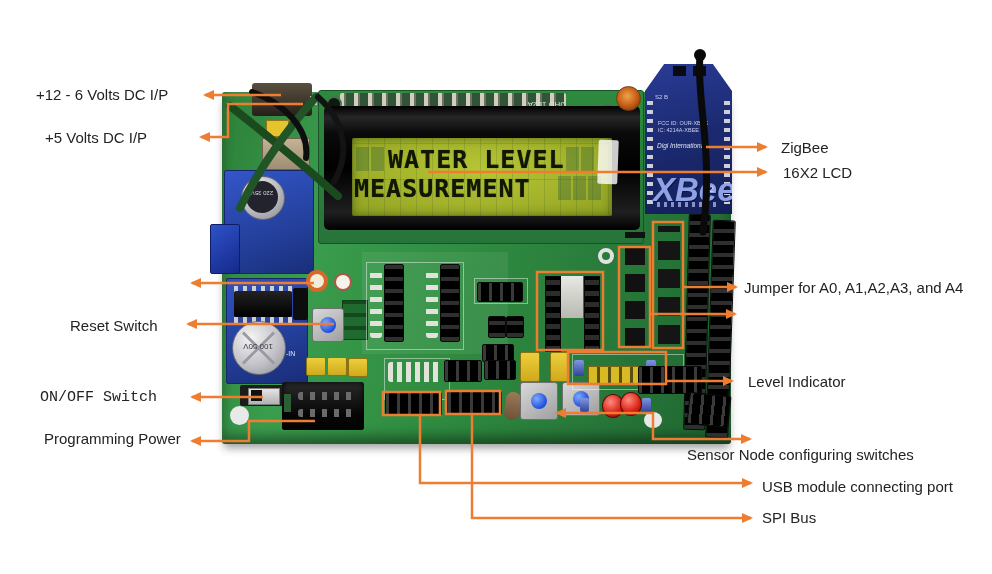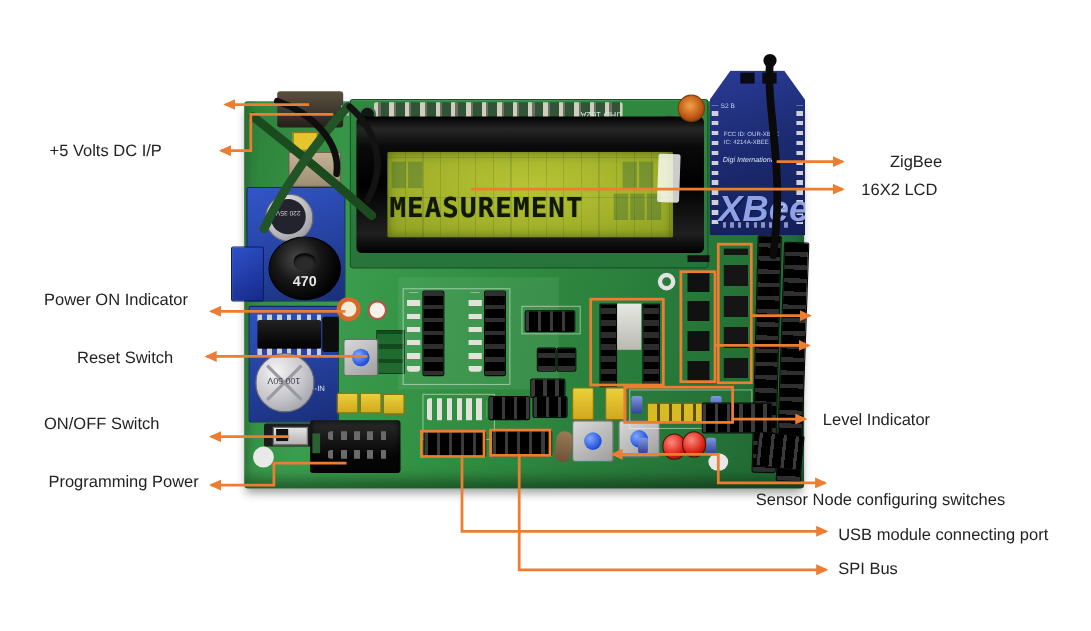--- a/index.html
+++ b/index.html
@@ -60,37 +60,33 @@
   <div class="abs" style="left:102px;top:14px;width:316px;height:124px;border-radius:5px;
               background:linear-gradient(180deg,#000 0%,#262626 9%,#0a0a0a 22%,#000 50%,#1f1f1f 86%,#000 100%);"></div>
   <div id="lcdScreen" class="abs" style="left:130px;top:46px;width:260px;height:78px;">
       <div class="cell" style="left:4px;top:9px;"></div>
       <div class="cell" style="left:19px;top:9px;"></div>
       <div class="cell" style="left:214px;top:9px;"></div>
       <div class="cell" style="left:229px;top:9px;"></div>
       <div class="cell" style="left:206px;top:38px;"></div>
       <div class="cell" style="left:221px;top:38px;"></div>
       <div class="cell" style="left:236px;top:38px;"></div>
+      <div class="lcdTxt" style="left:36px;top:7px;">WATER LEVEL</div>
       <div class="lcdTxt" style="left:2px;top:36px;">MEASUREMENT</div>
       <div class="abs" style="left:246px;top:2px;width:20px;height:44px;background:rgba(255,255,255,.8);transform:rotate(2deg);border-radius:2px;"></div>
   </div>
   <div class="abs" style="left:394px;top:-6px;width:23px;height:23px;border-radius:50%;
               background:radial-gradient(circle at 45% 40%,#f0a24a,#c25a14 55%,#5e2a08);border:1px solid #7a3d10;"></div>
 
   <div class="abs" style="left:2px;top:78px;width:88px;height:102px;background:linear-gradient(160deg,#3356c8,#24409c 60%,#1a2f7a);border:1px solid #16276b;border-radius:2px;"></div>
   <div class="abs" style="left:-12px;top:132px;width:28px;height:48px;background:linear-gradient(145deg,#2e52c8,#15298a);border:1px solid #0e1d66;border-radius:2px;"></div>
   <div class="abs" style="left:19px;top:84px;width:42px;height:42px;border-radius:50%;
               background:radial-gradient(circle at 35% 30%,#f2f2f2,#b9b9bf 55%,#84848c);border:1px solid #6a6a72;">
     <div class="abs" style="left:4px;top:4px;width:32px;height:32px;border-radius:50%;background:#23232e;"></div>
     <div class="abs" style="left:0;top:13px;width:40px;text-align:center;font-size:6px;color:#d7d7e2;transform:rotate(180deg);">220 35V</div>
-  </div>
-  <div class="abs" style="left:22px;top:123px;width:64px;height:56px;border-radius:50%;
-              background:radial-gradient(circle at 40% 35%,#4a4a4a 0%,#161616 40%,#000 75%);border:1px solid #000;">
-    <div class="abs" style="left:22px;top:14px;width:20px;height:16px;border-radius:50%;background:#2b2b2b;box-shadow:inset 0 2px 3px #000;"></div>
-    <div class="abs" style="left:0;top:32px;width:64px;text-align:center;font-size:13px;font-weight:bold;color:#e8e8e8;">470</div>
   </div>
 
   <div class="abs" style="left:4px;top:186px;width:80px;height:104px;background:linear-gradient(160deg,#3152bе,#24409c 55%,#192d78);background:linear-gradient(160deg,#3152be,#24409c 55%,#192d78);border:1px solid #16276b;border-radius:2px;"></div>
   <div class="abs" style="left:12px;top:194px;width:58px;height:6px;background:repeating-linear-gradient(90deg,#cfcfcf 0 4px,rgba(0,0,0,0) 4px 9px);"></div>
   <div class="abs" style="left:12px;top:199px;width:58px;height:26px;background:linear-gradient(180deg,#222,#000);border-radius:2px;"></div>
   <div class="abs" style="left:12px;top:225px;width:58px;height:6px;background:repeating-linear-gradient(90deg,#cfcfcf 0 4px,rgba(0,0,0,0) 4px 9px);"></div>
   <div class="abs" style="left:71px;top:196px;width:15px;height:32px;background:#0d0d0d;border-radius:2px;"></div>
   <div class="abs" style="left:10px;top:229px;width:52px;height:52px;border-radius:50%;
               background:radial-gradient(circle at 35% 30%,#f4f4f4,#c2c2c8 55%,#8d8d95);border:1px solid #6a6a72;">
     <div class="abs" style="left:24px;top:4px;width:3px;height:44px;background:#9a9aa2;transform:rotate(45deg);"></div>
@@ -224,25 +220,26 @@
     <path d="M 472,413 L 472,518 L 751,518" marker-end="url(#ah)"></path>
     <rect x="383" y="392" width="57" height="23"></rect>
     <rect x="446" y="391" width="54" height="23"></rect>
     <rect x="537" y="272" width="66" height="78"></rect>
     <rect x="619" y="247" width="31" height="100"></rect>
     <rect x="653" y="222" width="30" height="126"></rect>
     <rect x="568" y="352" width="98" height="32"></rect>
   </g>
 </svg>
 
+<div class="label" style="left:36px;top:86px;">+12 - 6 Volts DC I/P</div>
 <div class="label" style="left:45px;top:129px;">+5 Volts DC I/P</div>
-<div class="label" style="left:40px;top:264px;">Power ON Indicator</div>
 <div class="label" style="left:70px;top:317px;">Reset Switch</div>
-<div class="label" style="left:40px;top:377px;">ON/OFF Switch</div>
+<div class="label" style="left:40px;top:389px;font-family:Liberation Mono, monospace;">ON/OFF Switch</div>
 <div class="label" style="left:44px;top:430px;">Programming Power</div>
-<div class="label" style="left:781px;top:139px;margin-left:28px;">ZigBee</div>
+<div class="label" style="left:781px;top:139px;">ZigBee</div>
 <div class="label" style="left:783px;top:164px;">16X2 LCD</div>
+<div class="label" style="left:744px;top:279px;">Jumper for A0, A1,A2,A3, and A4</div>
 <div class="label" style="left:748px;top:373px;">Level Indicator</div>
 <div class="label" style="left:762px;top:478px;">USB module connecting port</div>
 <div class="label" style="left:687px;top:446px;">Sensor Node configuring switches</div>
 <div class="label" style="left:762px;top:509px;">SPI Bus</div>
 
 </div>
 
 </body></html>

